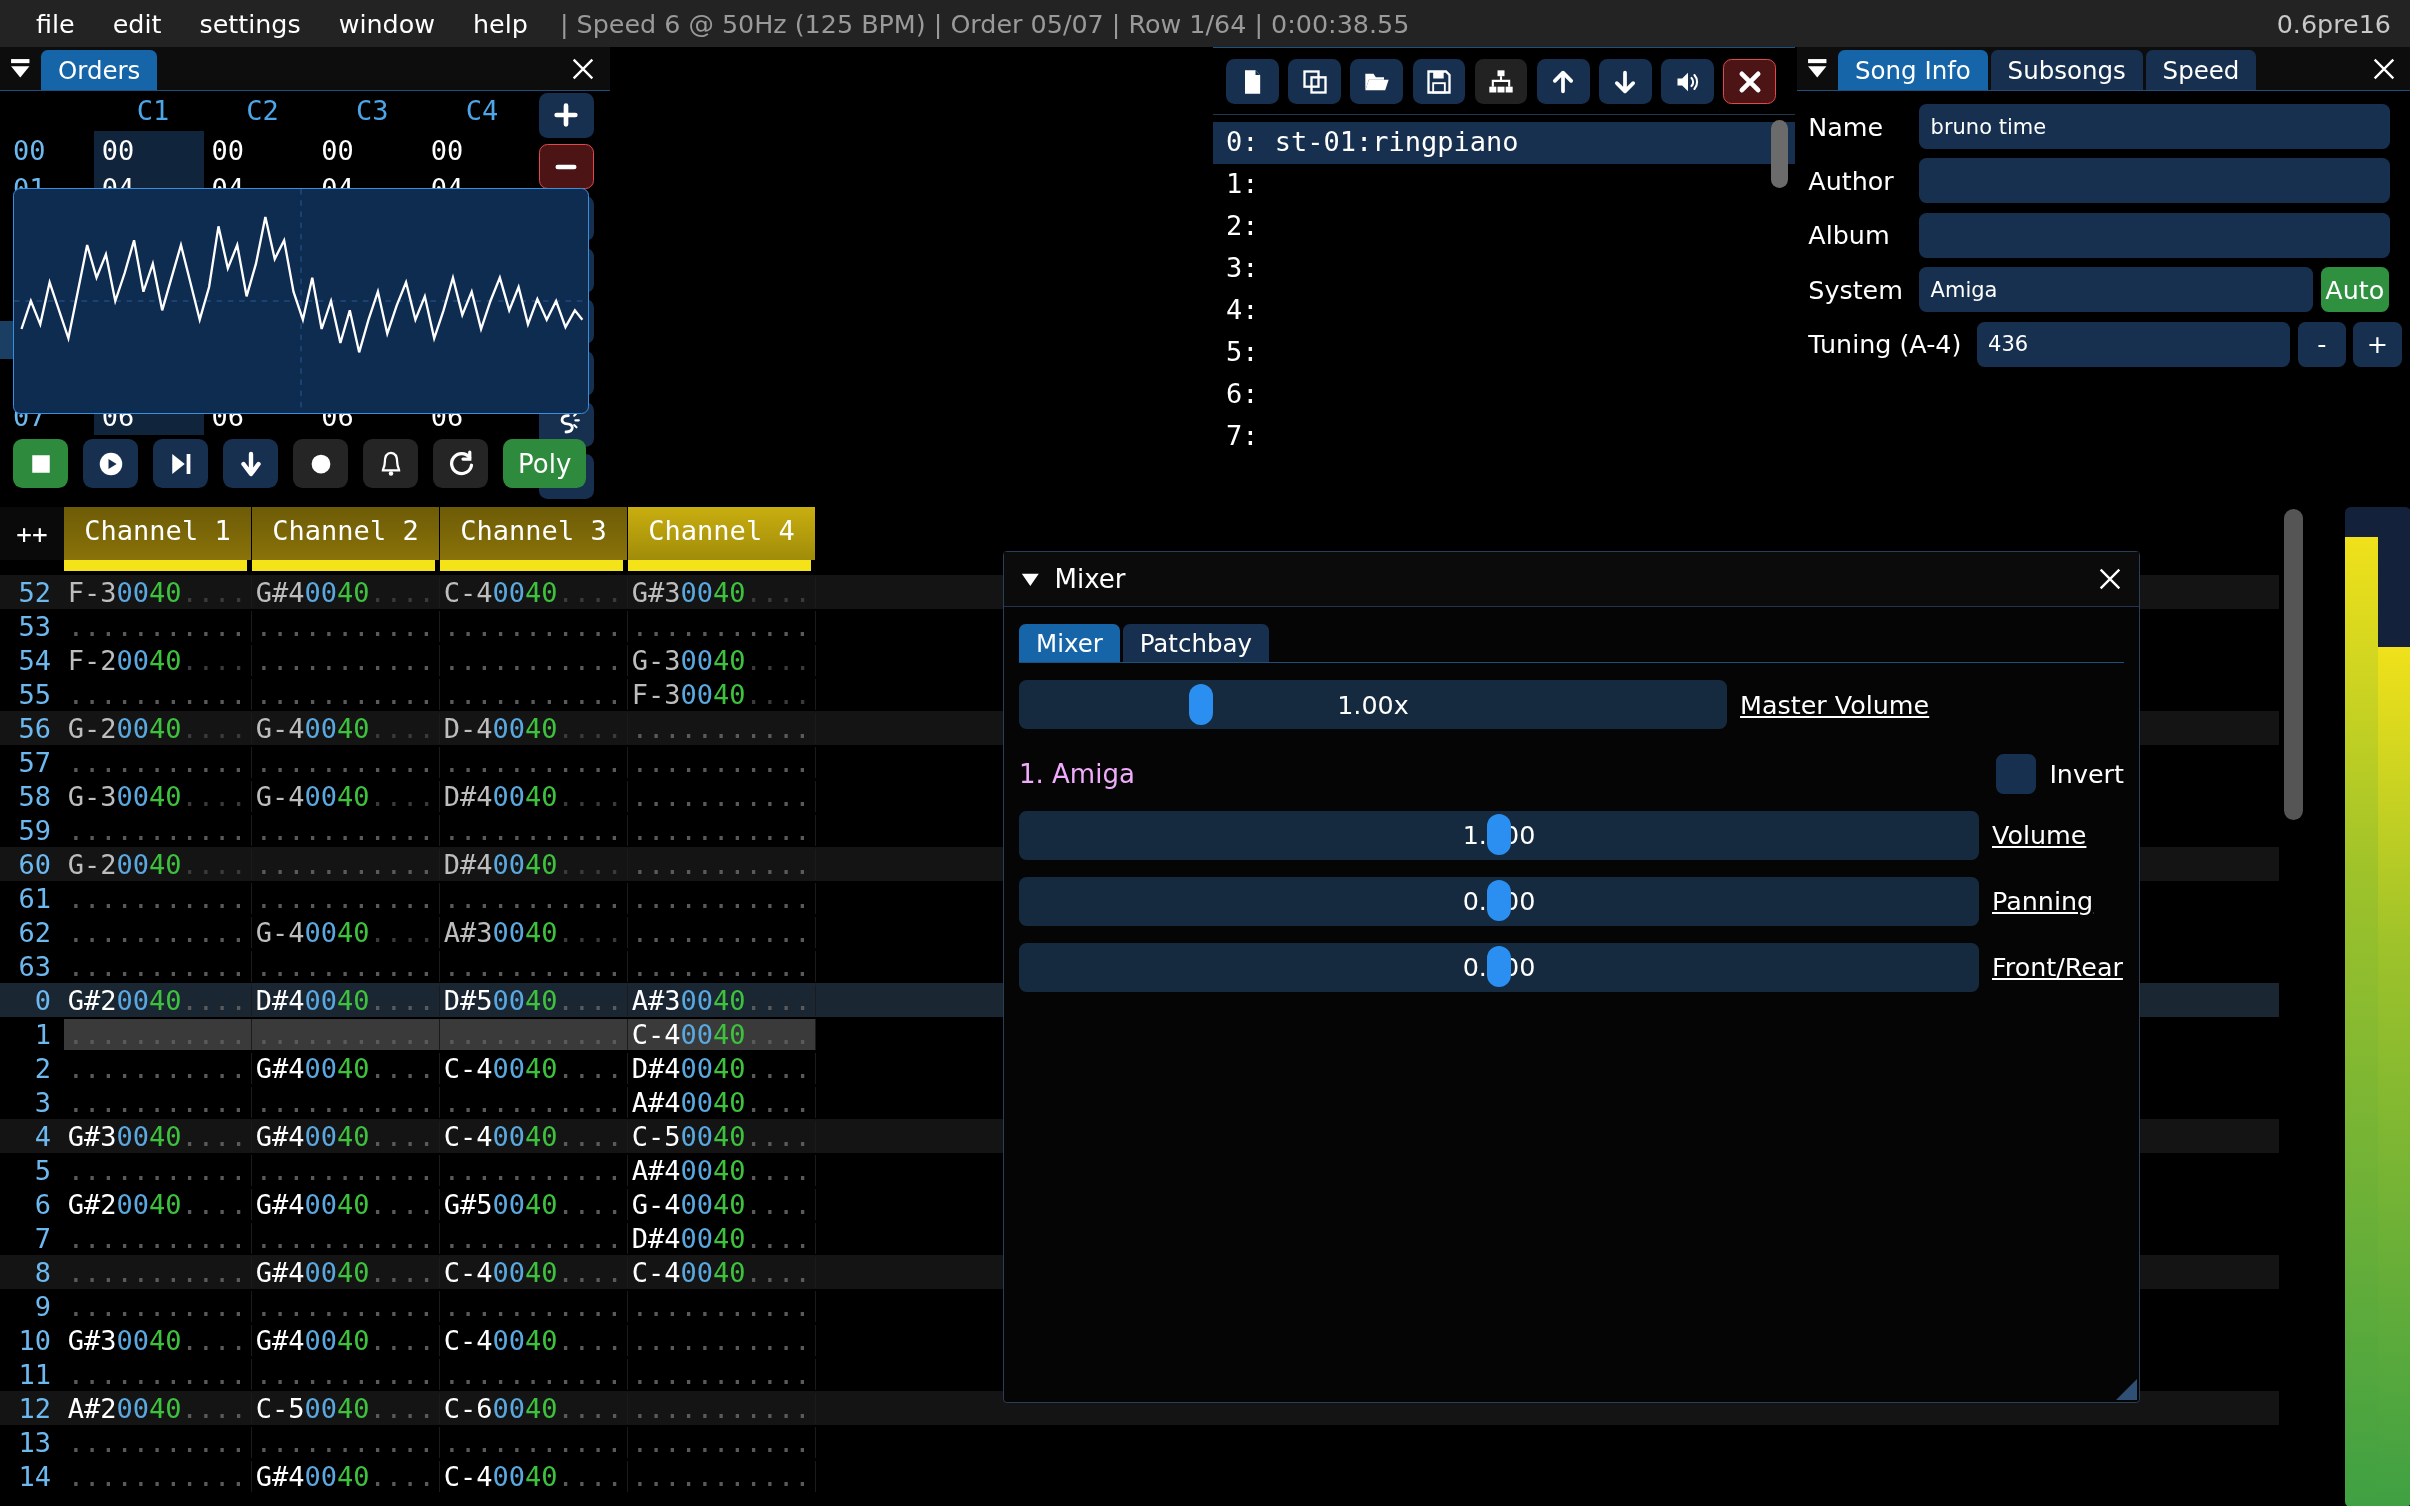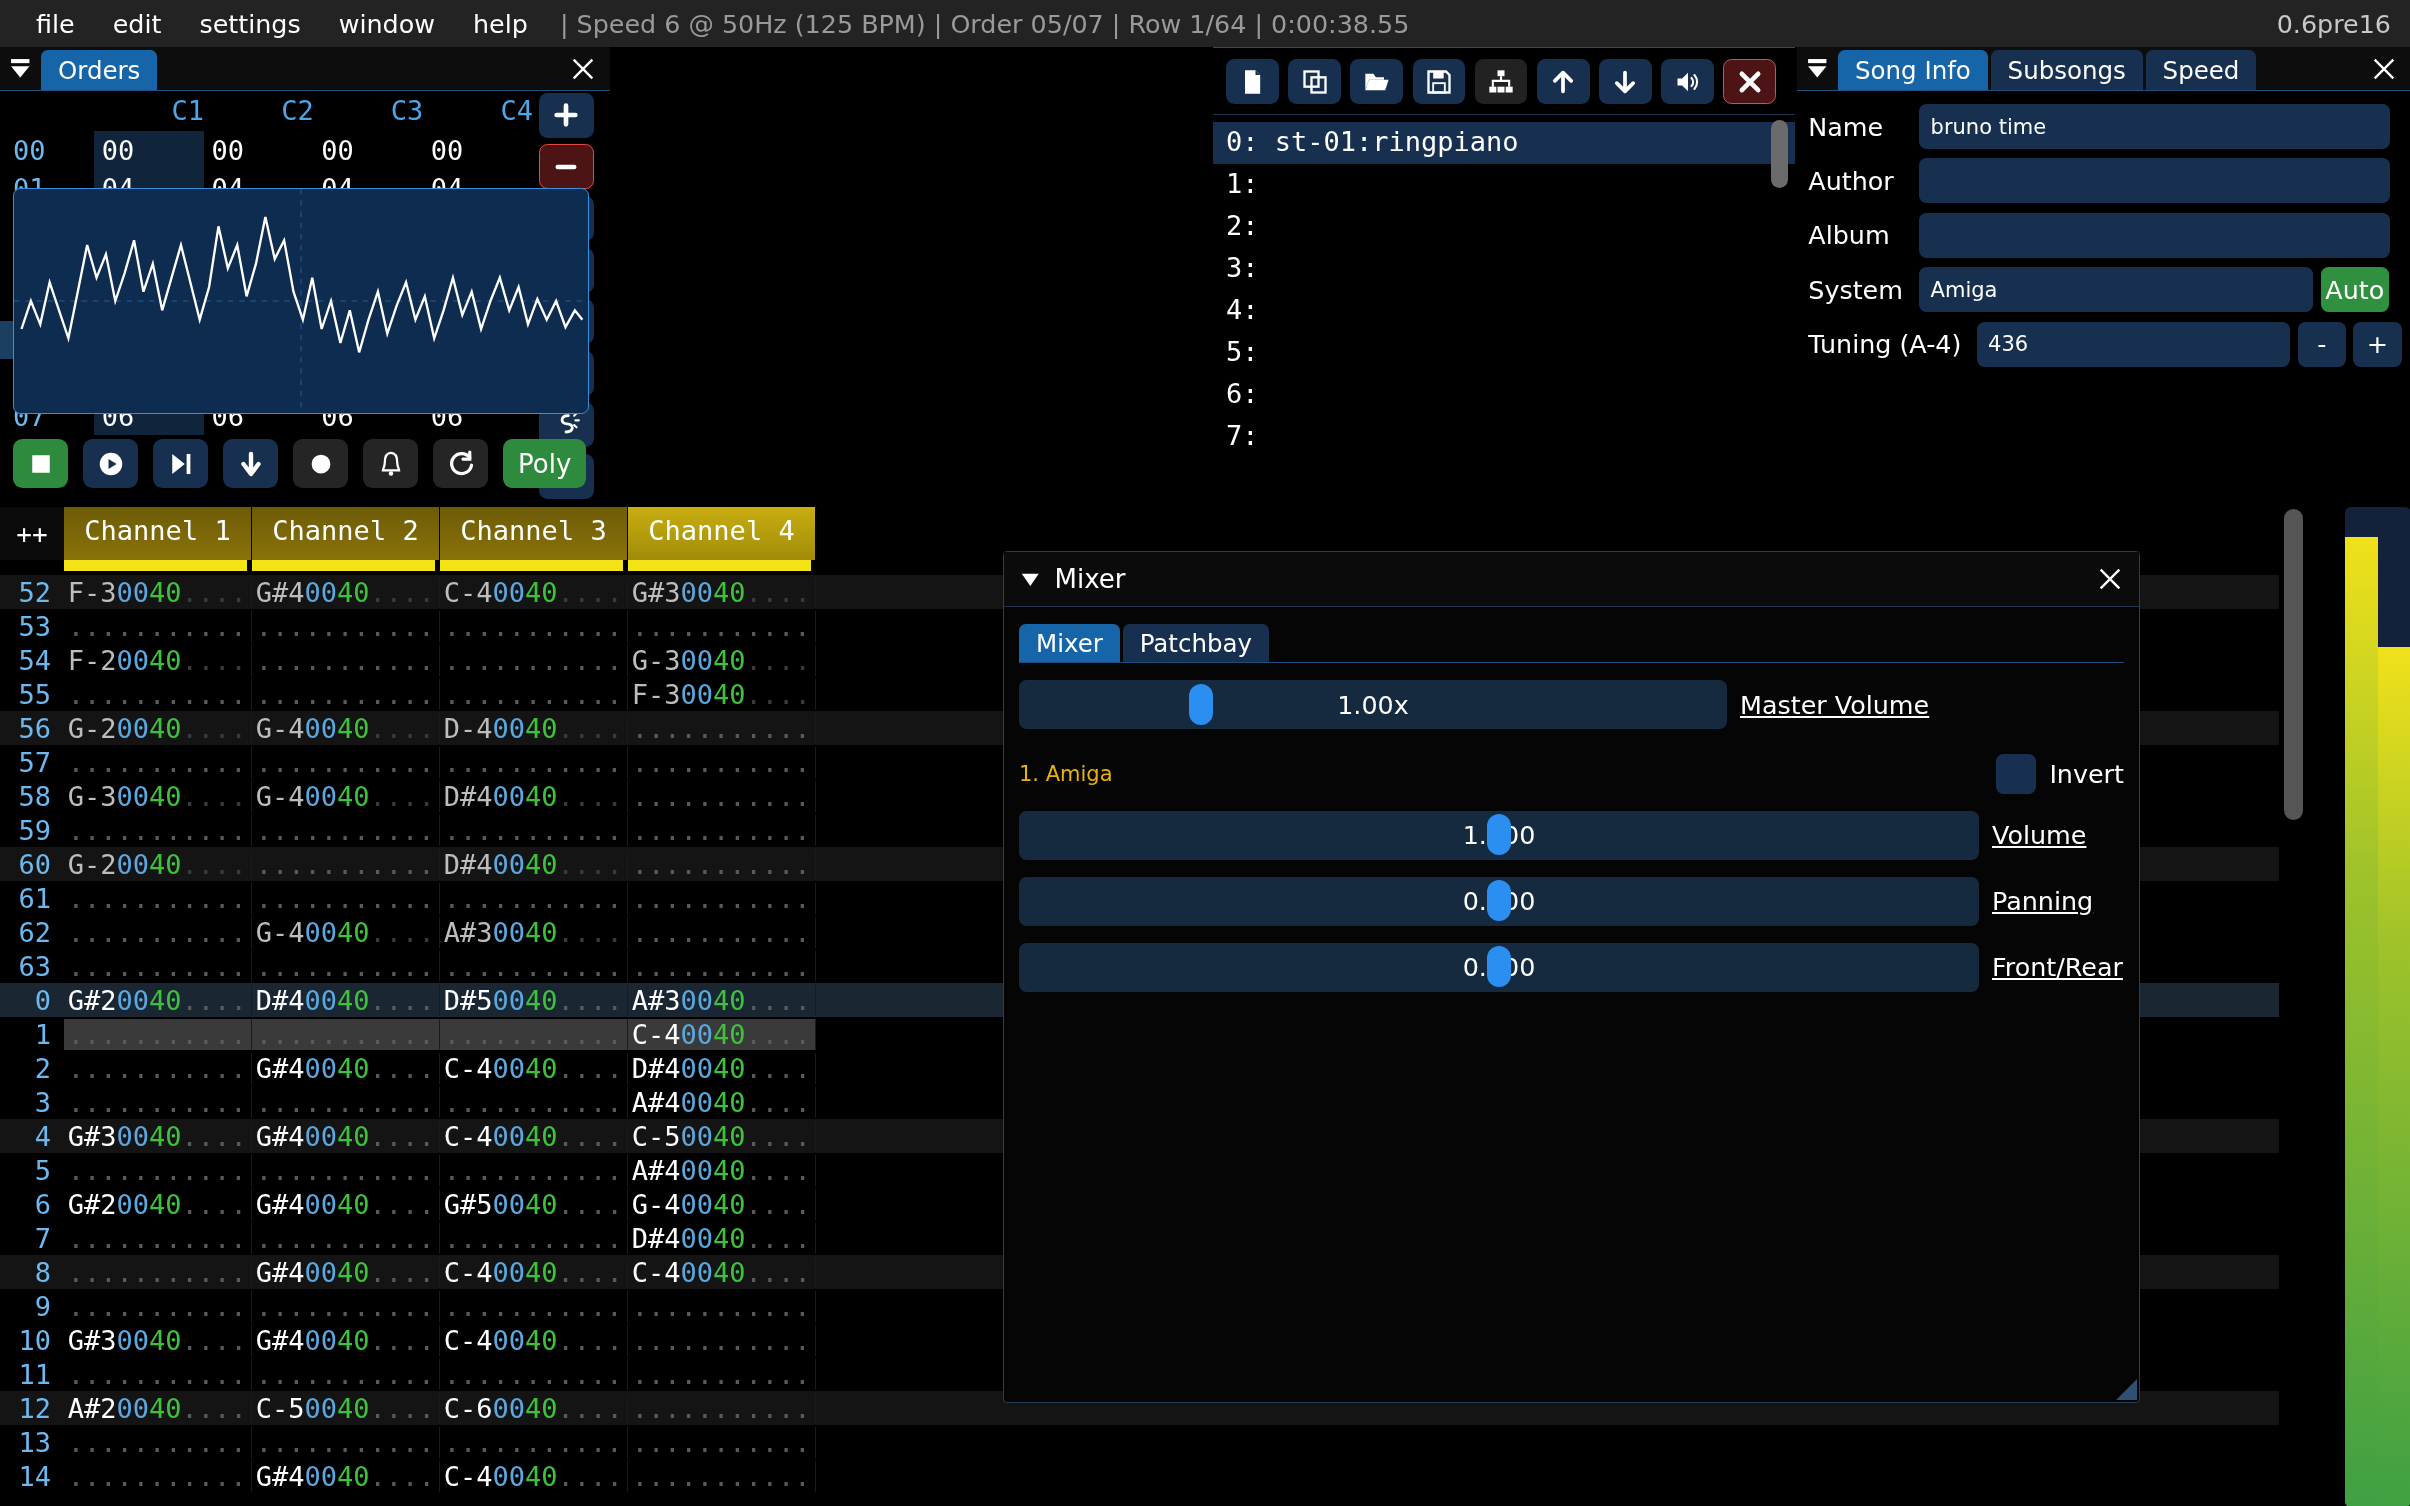--- a/index.html
+++ b/index.html
@@ -29,21 +29,21 @@
 
   
   #orders { left:0; top:47px; width:610px; height:460px; }
   #orders .panel-body { height:416px; position:relative; background:#000; }
   #ord-grid { position:absolute; left:0; top:0; width:533px; height:416px;
     font-family:"DejaVu Sans Mono","Liberation Mono",monospace; font-size:27px; }
   #ord-grid table { border-collapse:collapse; width:533px; }
   #ord-grid th { color:#4da6e8; font-weight:normal; padding:3.8px 0 5.6px 0; text-align:left; }
   #ord-grid td { color:#ffffff; padding:1.9px 0; height:38px; }
   #ord-grid td.idx, #ord-grid th.idx { color:#6cb8ef; width:92px; padding-left:13px; }
-  #ord-grid th.c { width:107px; text-align:right; padding-left:7.5px;}
+  #ord-grid th.c { width:107px; text-align:center; padding-left:7.5px;}
   #ord-grid td.c { width:107px; padding-left:7.5px; }
   #ord-grid td.c1 { background:#10243c; }
   #ord-grid tr.sel td { background:#1b3e63; }
   #ord-grid tr.sel td.idx { color:#bfe3ff; }
   #ord-tools { position:absolute; right:9.4px; top:1.9px; width:62px; }
   .tbtn { width:55px; height:45px; border-radius:8.5px; background:#17304f; margin-bottom:6.6px;
     display:flex; align-items:center; justify-content:center; }
   .tbtn.red { background:#4d1416; border:1.9px solid #e04a4a; }
   .tbtn svg { width:28px; height:28px; }
 
@@ -149,21 +149,21 @@
   #mx-tabs { display:flex; border-bottom:1.9px solid #1f4f7d; padding-bottom:0; }
   #mx-tabs .tab { font-size:24.5px; height:38px; }
   .slider { position:relative; height:49px; border-radius:7.5px; background:#15293f;
     display:flex; align-items:center; justify-content:center; }
   .slider .val { color:#ffffff; font-size:25.4px; }
   .slider .knob { position:absolute; top:3.8px; width:24.5px; height:41px; border-radius:12.2px;
     background:#2a8ff0; }
   .srow { display:flex; align-items:center; margin-top:17px; }
   .srow .slab { color:#ffffff; font-size:25.4px; margin-left:13px;text-decoration:underline; }
   #mx-dev { display:flex; align-items:center; margin-top:24.5px; }
-  #mx-dev .dname { color:#eab308; font-size:21px; }
+  #mx-dev .dname { color:#f0abfc; font-size:26px; }
   #mx-dev .inv { margin-left:auto; display:flex; align-items:center; }
   #mx-dev .invbox { width:40px; height:40px; border-radius:7.5px; background:#17304f; }
   #mx-dev .invlab { color:#ffffff; font-size:25.4px; margin-left:13px; }
   #mx-resize { position:absolute; right:1.9px; bottom:1.9px; width:0; height:0;
     border-left:21px solid transparent; border-bottom:21px solid #2f4f74; }
 </style>
 </head>
 <body>
 
 <div id="menubar">

